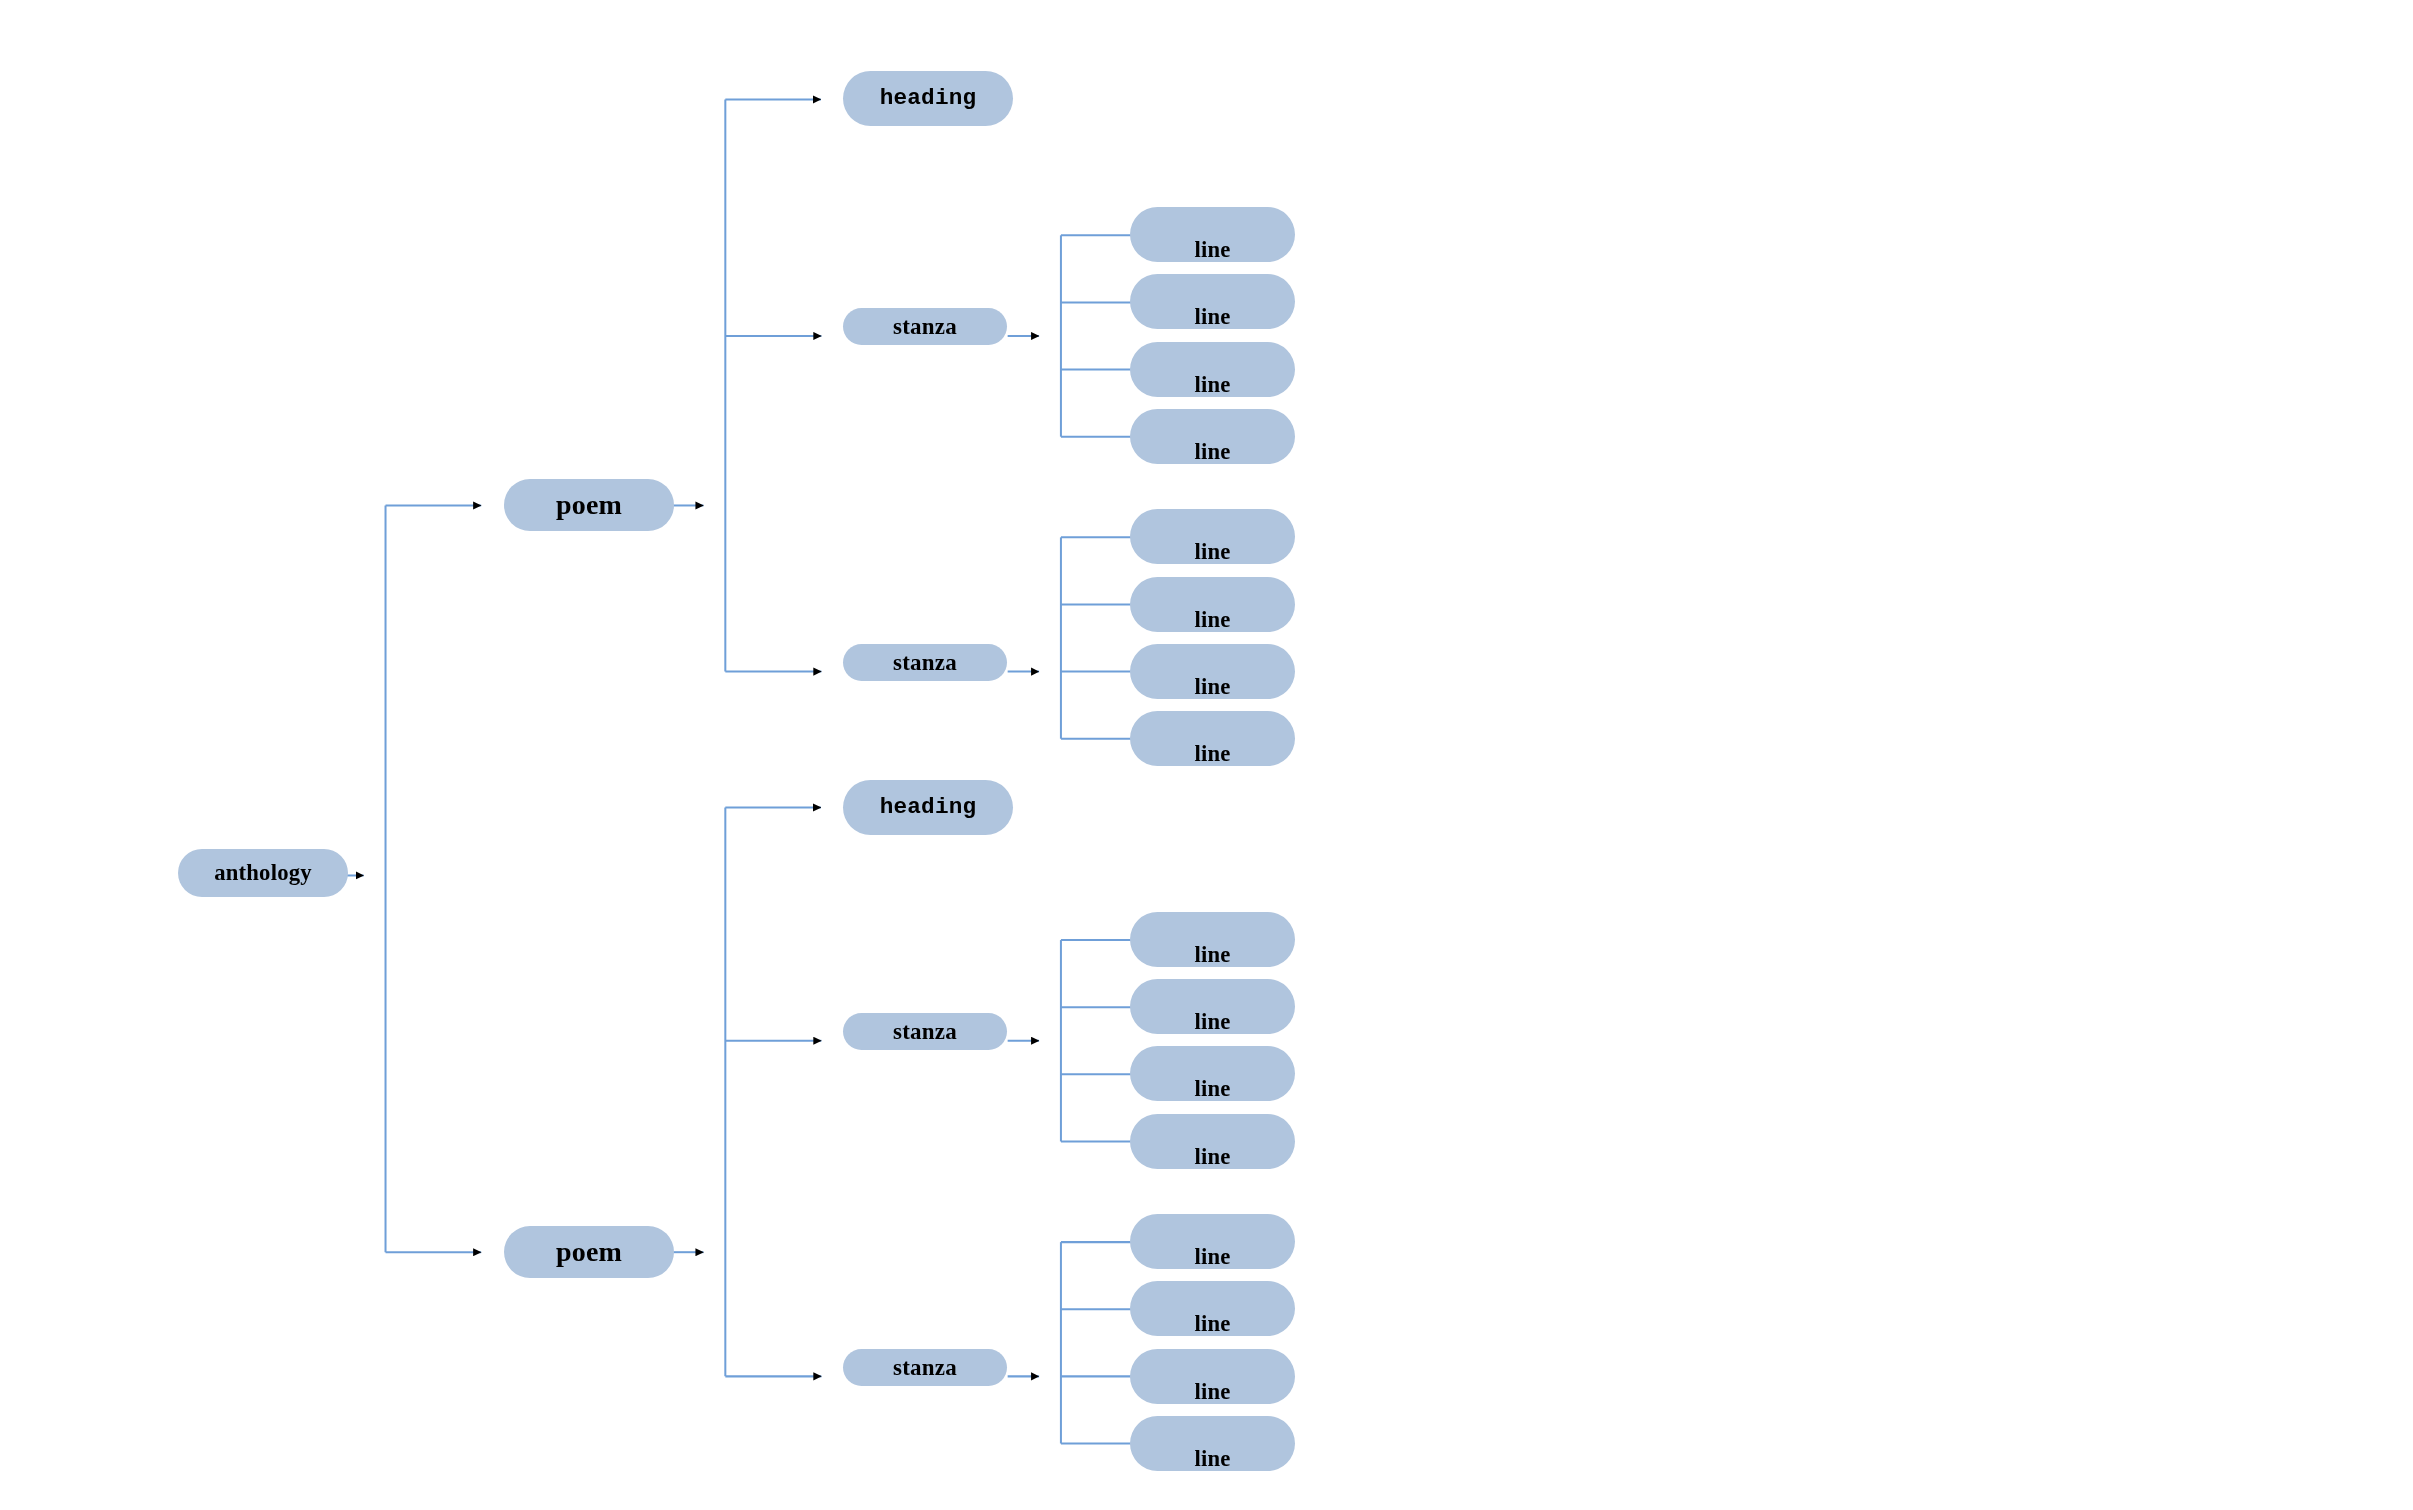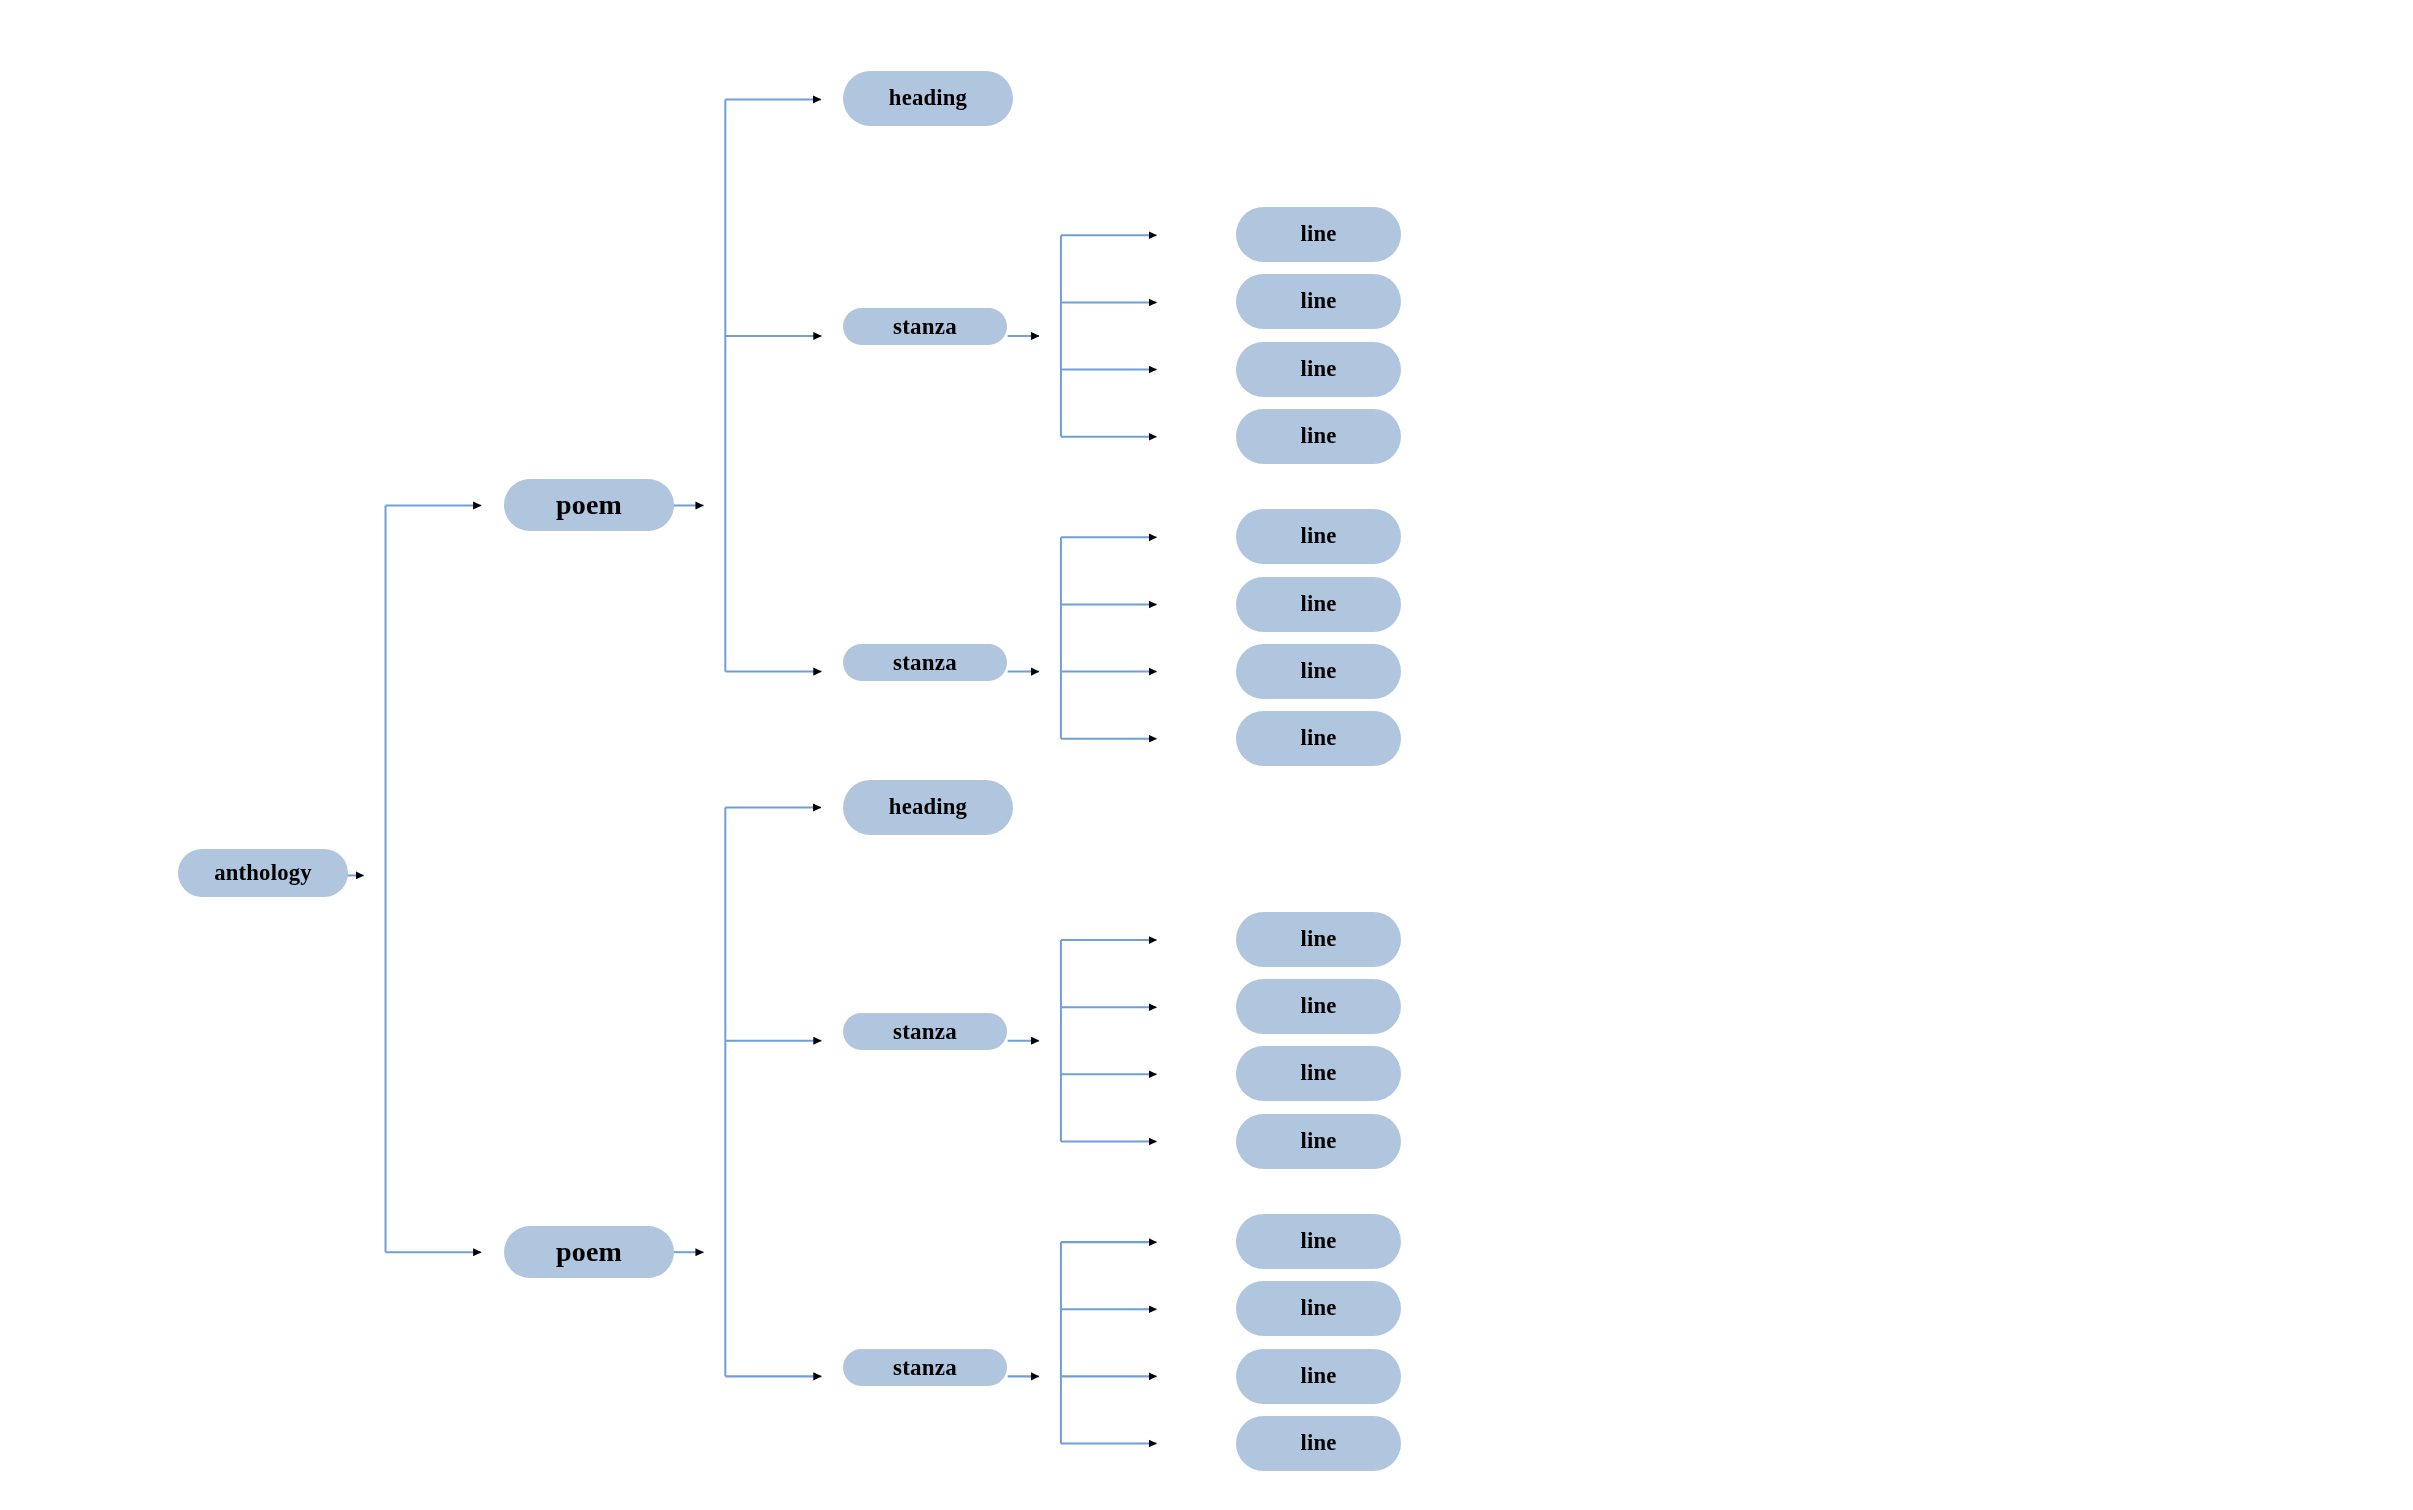--- a/index.html
+++ b/index.html
@@ -36,23 +36,23 @@
     line-height:1;
     user-select:none;
   }
   .node-label{
     display:block;
     white-space:nowrap;
   }
   
   .n-root{ left:178px; top:849px; width:170px;  height:48px;  font-size:22.7px; }
   .n-poem{ left:504px; width:170px;  height:52px;  font-size:28px; }
-  .n-heading{ left:843px; width:170px; height:55px; font-size:22.7px; }
+  .n-heading{ left:843px; width:170px; height:55px; font-size:22.7px;font-family:Liberation Mono, monospace; }
   .n-stanza{ left:843px; width:164px; height:37px; font-size:23px; }
-  .n-line{ left:1236px; width:165px; height:55px; font-size:22.7px; }
+  .n-line{ left:1130px; width:165px; height:55px; font-size:22.7px;align-items:flex-end; }
 </style>
 </head>
 <body>
 
 <div id="canvas">
 
   <svg id="edges" viewBox="0 0 2876 1800" width="2413" height="1511" xmlns="http://www.w3.org/2000/svg">
     <defs>
       <marker id="arrow" viewBox="0 0 10 10" refX="9.6" refY="5" markerWidth="10" markerHeight="10" orient="auto-start-reverse" markerUnits="userSpaceOnUse">
         <path d="M 0 0.2 L 10 5 L 0 9.8 z" fill="#000000"></path>

